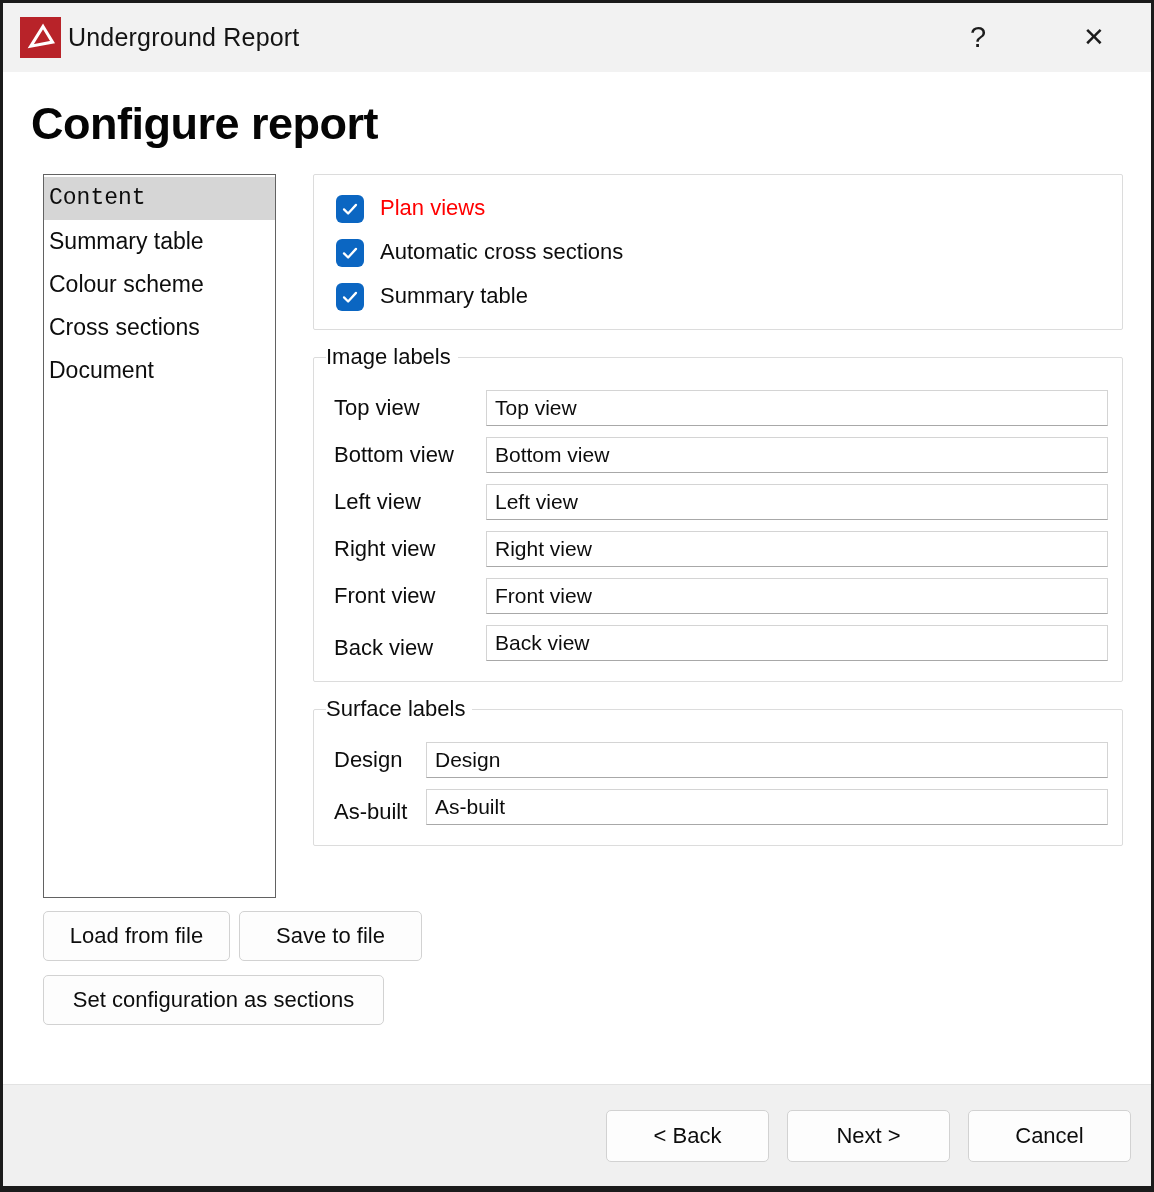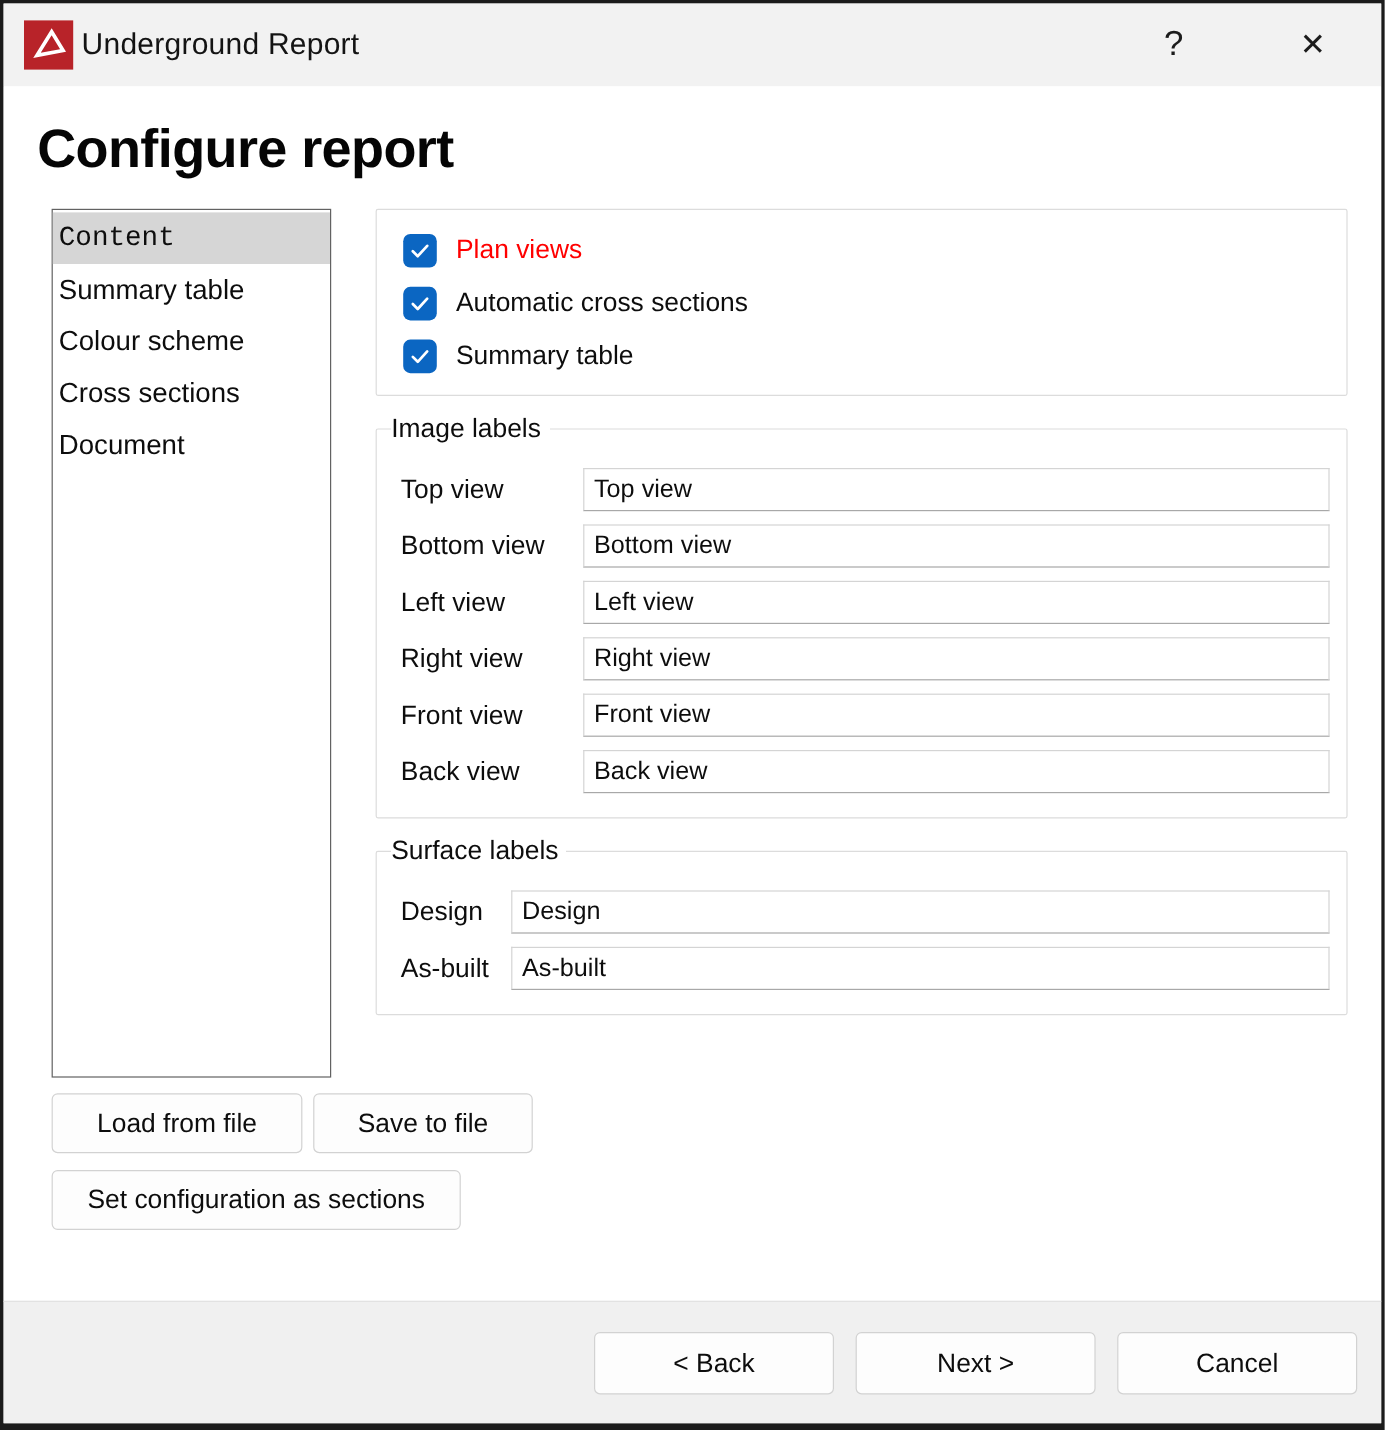--- a/index.html
+++ b/index.html
@@ -130,21 +130,21 @@
     margin-left: 16px;
     color: #0d0d0d;
   }
 
   
   .field-row {
     display: flex;
     align-items: center;
     margin-bottom: 11px;
   }
-  .field-row:last-child { margin-bottom: 4px; }
+  .field-row:last-child { margin-bottom: 4px; align-items: flex-end; }
   .field-label {
     font-size: 22px;
     color: #0d0d0d;
     flex: none;
     padding-left: 8px;
   }
   .img-label { width: 160px; }
   .surf-label { width: 100px; }
   .text-input {
     flex: 1;
@@ -164,38 +164,38 @@
   .btn {
     font-family: "Liberation Sans", sans-serif;
     font-size: 22px;
     color: #0d0d0d;
     background: #fdfdfd;
     border: 1px solid #d2d2d2;
     border-radius: 5px;
     cursor: default;
   }
   .btn-row { display: flex; gap: 9px; margin-bottom: 14px; }
-  .load-btn  { width: 209px; height: 50px; }
+  .load-btn  { width: 187px; height: 50px; }
   .save-btn  { width: 183px; height: 50px; }
   .default-btn { width: 341px; height: 50px; }
 
   
   .footer {
     height: 102px;
     flex: none;
     background: #f0f0f0;
     border-top: 1px solid #e2e2e2;
     display: flex;
     align-items: center;
     justify-content: flex-end;
     gap: 18px;
     padding-right: 20px;
   }
   .footer .btn {
-    width: 200px;
+    width: 163px;
     height: 52px;
     font-size: 22px;
   }
 </style>
 </head>
 <body>
 
 <div class="window">
 
   <div class="titlebar">

